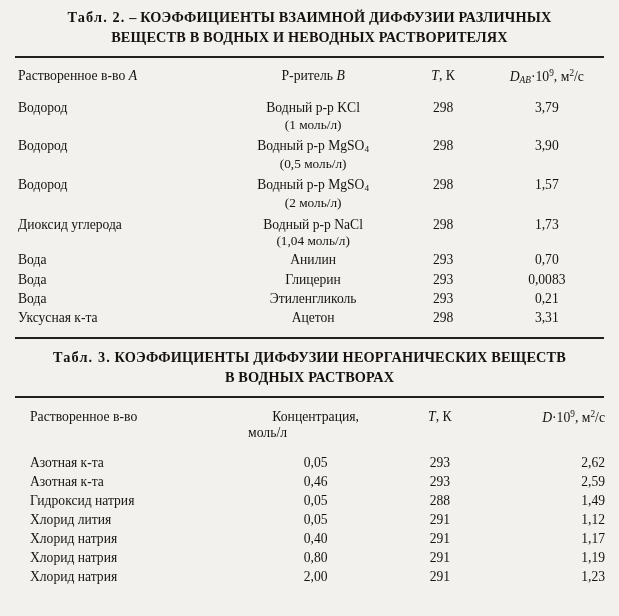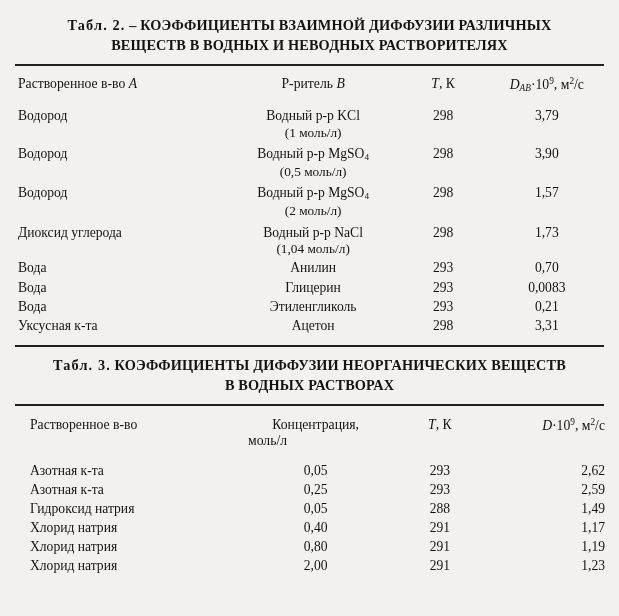--- a/index.html
+++ b/index.html
@@ -14,21 +14,20 @@
     color: #15120f;
     overflow: hidden;
     position: relative;
   }
   .page {
     position: relative;
     width: 619px;
     height: 548px;
     box-sizing: border-box;
     padding: 0 14px;
-    margin-top: 8px;
   }
 
   
   .tbl-title {
     text-align: center;
     font-weight: bold;
     font-size: 14.3px;
     letter-spacing: 0.15px;
     line-height: 1.42;
   }
@@ -208,31 +207,37 @@
     </thead>
     <tbody>
         <tr class="body-row">
           <td class="c-sub">Азотная к-та</td>
           <td class="c-conc">0,05</td>
           <td class="c-temp">293</td>
           <td class="c-d">2,62</td>
         </tr>
         <tr class="body-row">
           <td class="c-sub">Азотная к-та</td>
-          <td class="c-conc">0,25</td>
+          <td class="c-conc">0,46</td>
           <td class="c-temp">293</td>
           <td class="c-d">2,59</td>
         </tr>
         <tr class="body-row">
           <td class="c-sub">Гидроксид натрия</td>
           <td class="c-conc">0,05</td>
           <td class="c-temp">288</td>
           <td class="c-d">1,49</td>
         </tr>
         <tr class="body-row">
+          <td class="c-sub">Хлорид лития</td>
+          <td class="c-conc">0,05</td>
+          <td class="c-temp">291</td>
+          <td class="c-d">1,12</td>
+        </tr>
+        <tr class="body-row">
           <td class="c-sub">Хлорид натрия</td>
           <td class="c-conc">0,40</td>
           <td class="c-temp">291</td>
           <td class="c-d">1,17</td>
         </tr>
         <tr class="body-row">
           <td class="c-sub">Хлорид натрия</td>
           <td class="c-conc">0,80</td>
           <td class="c-temp">291</td>
           <td class="c-d">1,19</td>

